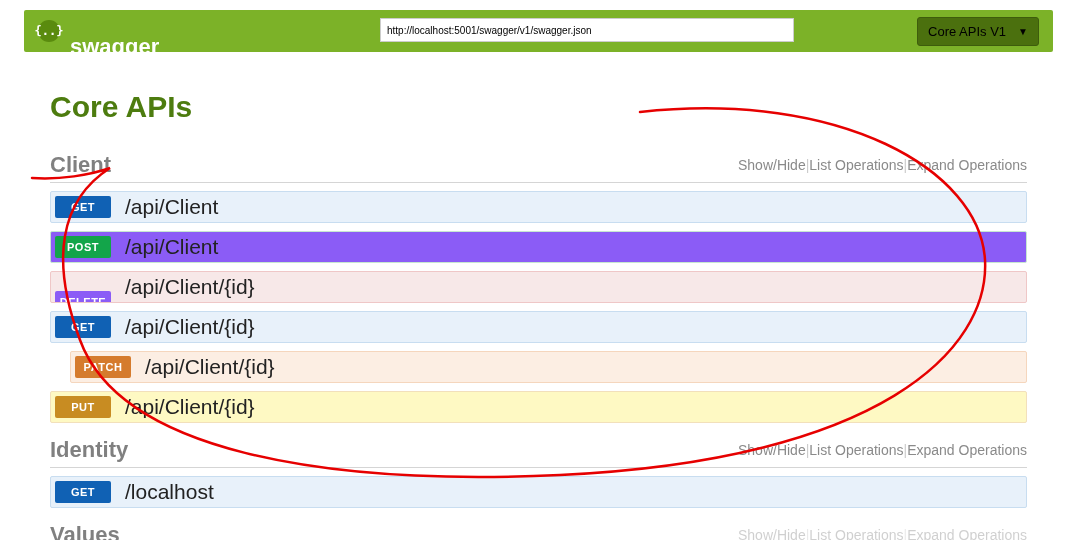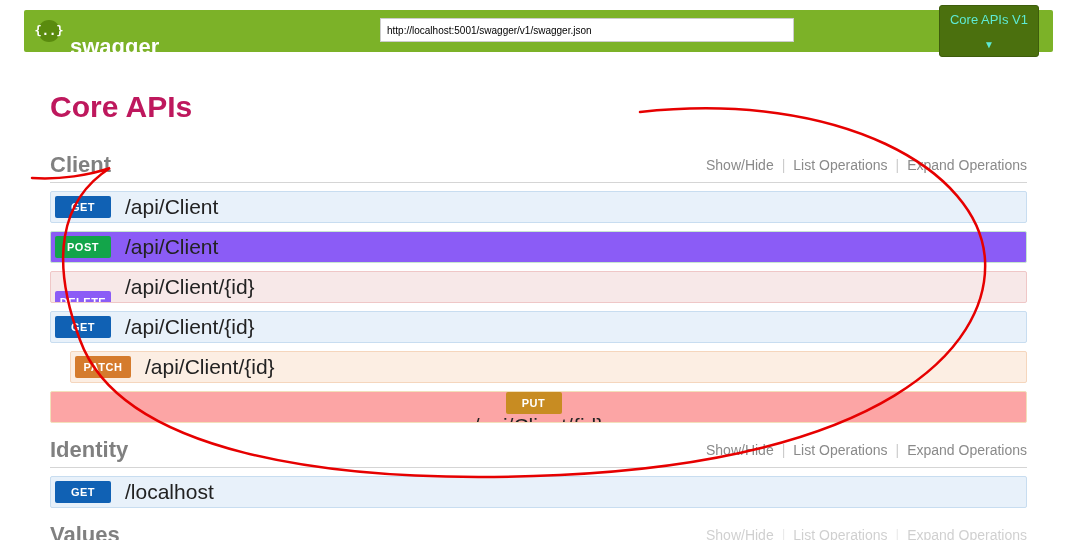--- a/index.html
+++ b/index.html
@@ -52,61 +52,59 @@
     font-size: 10px;
     padding: 0 6px;
     font-family: Arial, sans-serif;
     position: absolute;
     left: 380px;
     top: 18px;
   }
   .select-wrap {
     margin-left: auto;
     background: #4b700e;
-    color: #5eead4;
+    color: #000000;
     font-size: 13px;
     padding: 6px 10px;
     border-radius: 3px;
     display: flex;
     align-items: center;
     gap: 12px;
     border: 1px solid #3e5d0c;
-    flex-direction: column;
   }
   .select-wrap .arrow {
     font-size: 10px;
   }
   .content {
     padding: 22px 50px 0 50px;
   }
   h1.title {
     margin: 16px 0 28px 0;
     font-size: 30px;
     font-weight: 700;
-    color: #be185d;
+    color: #4d7c0f;
   }
   .section-head {
     display: flex;
     align-items: center;
     border-bottom: 1px solid #d5d5d5;
     padding-bottom: 4px;
     margin-top: 14px;
   }
   .section-head h2 {
     margin: 0;
     font-size: 22px;
     font-weight: 600;
     color: #808080;
   }
   .section-links {
     margin-left: auto;
     color: #888;
     font-size: 14px;
     display: flex;
-    gap: 8px;
     align-items: center;
   }
   .section-links span.divider {
     color: #ccc;
   }
   .section-links a {
     color: #8a8a8a;
     text-decoration: none;
   }
   .op-list {
@@ -140,21 +138,21 @@
   }
   
   .get    { background: #e8f1fa; border-color: #c8ddf0; }
   .get .method { background: #1061b4; }
   .post   { background: #8b5cf6; border-color: #c7e7d1; }
   .post .method { background: #13a54a; }
   .delete { background: #f7e8e8; border-color: #efc7c7; }
   .delete .method { background: #8b5cf6; margin-top: 29px; }
   .patch  { background: #fceee3; border-color: #f5d6bd; margin-left: 20px; }
   .patch .method { background: #d57b2d; }
-  .put    { background: #fca5a5; border-color: #f2e0bb; flex-direction: column; }
+  .put    { background: #fef9c3; border-color: #f2e0bb; }
   .put .method { background: #c88c22; }
 
   
   svg.annotation {
     position: absolute;
     left: 0;
     top: 0;
     pointer-events: none;
   }
 </style>

